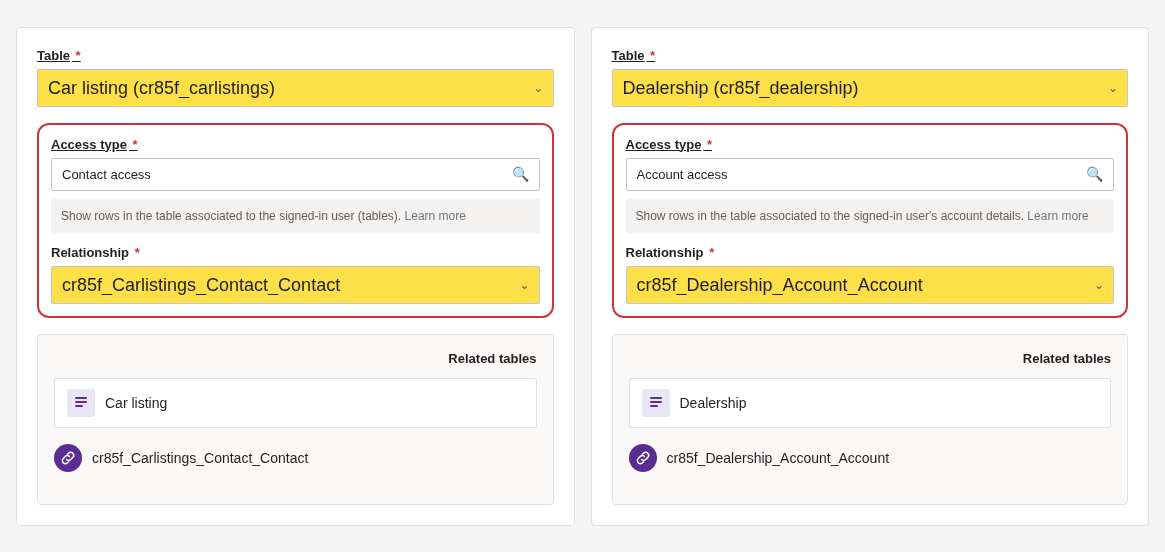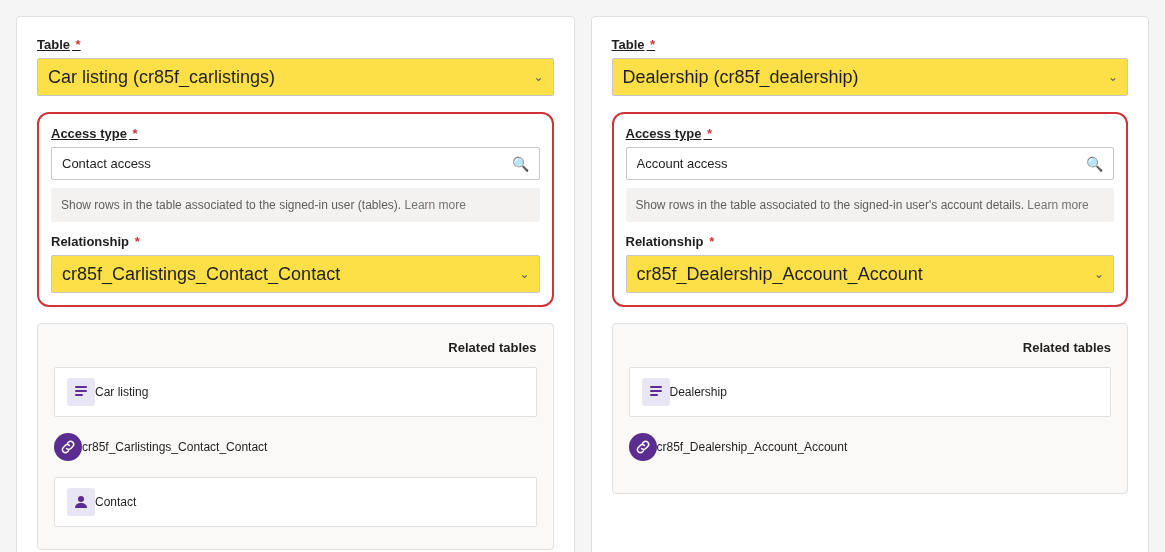--- a/index.html
+++ b/index.html
@@ -110,27 +110,27 @@
     .related-tables-title {
       font-size: 13px;
       font-weight: 600;
       color: #201f1e;
       margin-bottom: 12px;
       text-align: right;
     }
     .related-item {
       display: flex;
       align-items: center;
-      gap: 0;
+      gap: 10px;
       padding: 10px 12px;
       background: #fff;
       border: 1px solid #e0e0e0;
       border-radius: 2px;
       margin-bottom: 6px;
-      font-size: 12px;
+      font-size: 14px;
       color: #201f1e;
     }
     .icon-box {
       width: 28px;
       height: 28px;
       background: #e8e6f5;
       border-radius: 3px;
       display: flex;
       align-items: center;
       justify-content: center;
@@ -213,29 +213,20 @@
       <div class="related-item" style="padding-left:0; border:none; background:transparent;">
         <div class="icon-box purple-circle">
           <svg viewBox="0 0 16 16" fill="none" xmlns="http://www.w3.org/2000/svg">
             <path d="M6.5 9.5a3 3 0 004.243 0l2-2a3 3 0 00-4.243-4.243l-1 1" stroke="#fff" stroke-width="1.5" stroke-linecap="round"></path>
             <path d="M9.5 6.5a3 3 0 00-4.243 0l-2 2a3 3 0 004.243 4.243l1-1" stroke="#fff" stroke-width="1.5" stroke-linecap="round"></path>
           </svg>
         </div>
         <span>cr85f_Carlistings_Contact_Contact</span>
       </div>
 
-      <div class="related-item">
-        <div class="icon-box">
-          <svg viewBox="0 0 16 16" fill="#5c2d91" xmlns="http://www.w3.org/2000/svg">
-            <circle cx="8" cy="5" r="3"></circle>
-            <path d="M2 14c0-3.314 2.686-5 6-5s6 1.686 6 5" stroke="#5c2d91" stroke-width="0" fill="#5c2d91"></path>
-          </svg>
-        </div>
-        <span>Contact</span>
-      </div>
     </div>
   </div>
 
   <div class="panel">
 
     <div class="field-label">
       <span>Table</span><span class="required"> *</span>
     </div>
     <div class="select-wrapper">
       <select class="select-box">

